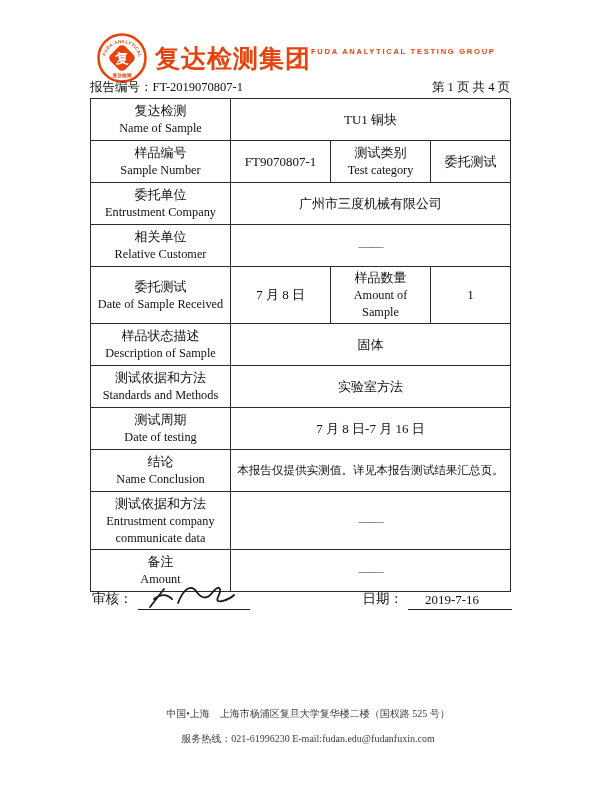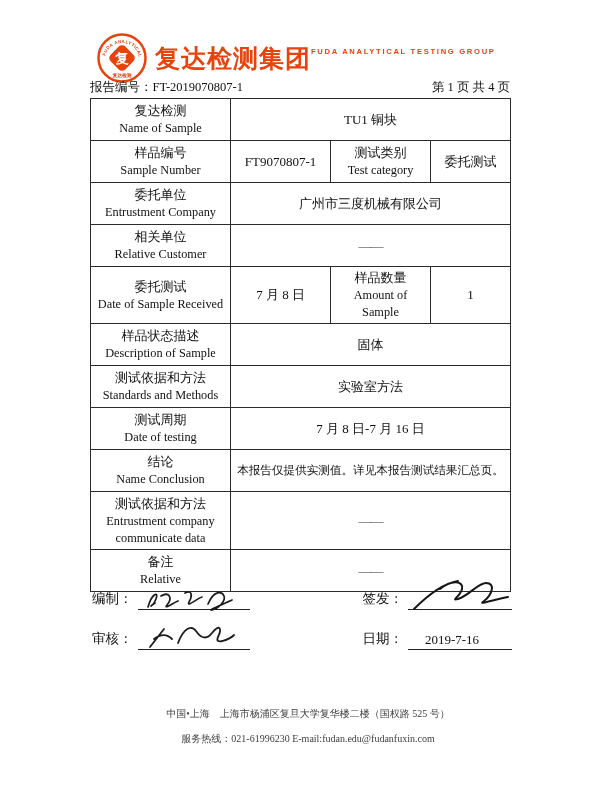--- a/index.html
+++ b/index.html
@@ -190,48 +190,28 @@
         <div class="zh">测试依据和方法</div>
         <div class="en">Entrustment company</div>
         <div class="en">communicate data</div>
       </td>
       <td colspan="3" class="val dash">——</td>
     </tr>
 
     <tr class="r">
       <td>
         <div class="zh">备注</div>
-        <div class="en">Relative</div>
+        <div class="en">Amount</div>
       </td>
       <td colspan="3" class="val dash">——</td>
     </tr>
   </tbody>
     </table>
 
   <div class="sig-area">
-    <div class="sig-row">
-      <div class="sig-item">
-        <span class="sig-label">编制：</span>
-        <span class="sig-line">
-          <svg width="95" height="26" viewBox="0 0 95 26">
-            <path d="M6,20 C10,6 17,4 14,12 C11,20 5,21 13,16 M19,9 C27,4 31,11 25,18 C21,23 31,16 36,14
-                     M43,6 C51,2 50,10 47,15 C44,21 56,11 60,10 M66,17 C72,3 80,4 82,9 C84,14 76,22 70,23 C64,24 86,15 90,13" fill="none" stroke="#1c1c1c" stroke-width="1.7" stroke-linecap="round"></path>
-          </svg>
-        </span>
-      </div>
-      <div class="sig-item">
-        <span class="sig-label">签发：</span>
-        <span class="sig-line right">
-          <svg width="100" height="38" viewBox="0 0 100 38">
-            <path d="M2,34 C18,18 34,8 46,6 M28,14 C40,4 52,6 50,14 C48,22 38,26 46,24 C58,20 66,8 74,8
-                     C84,8 80,20 72,26 C64,31 84,24 96,22" fill="none" stroke="#161616" stroke-width="2" stroke-linecap="round"></path>
-          </svg>
-        </span>
-      </div>
-    </div>
     <div class="sig-row">
       <div class="sig-item">
         <span class="sig-label">审核：</span>
         <span class="sig-line">
           <svg width="95" height="32" viewBox="0 0 95 32">
             <path d="M8,26 L22,8 M12,18 C20,12 26,14 30,18 M36,22 C42,6 50,4 54,10 C58,16 64,20 70,12
                      C78,2 80,8 76,16 C72,25 88,18 92,14" fill="none" stroke="#1c1c1c" stroke-width="1.8" stroke-linecap="round"></path>
           </svg>
         </span>
       </div>

